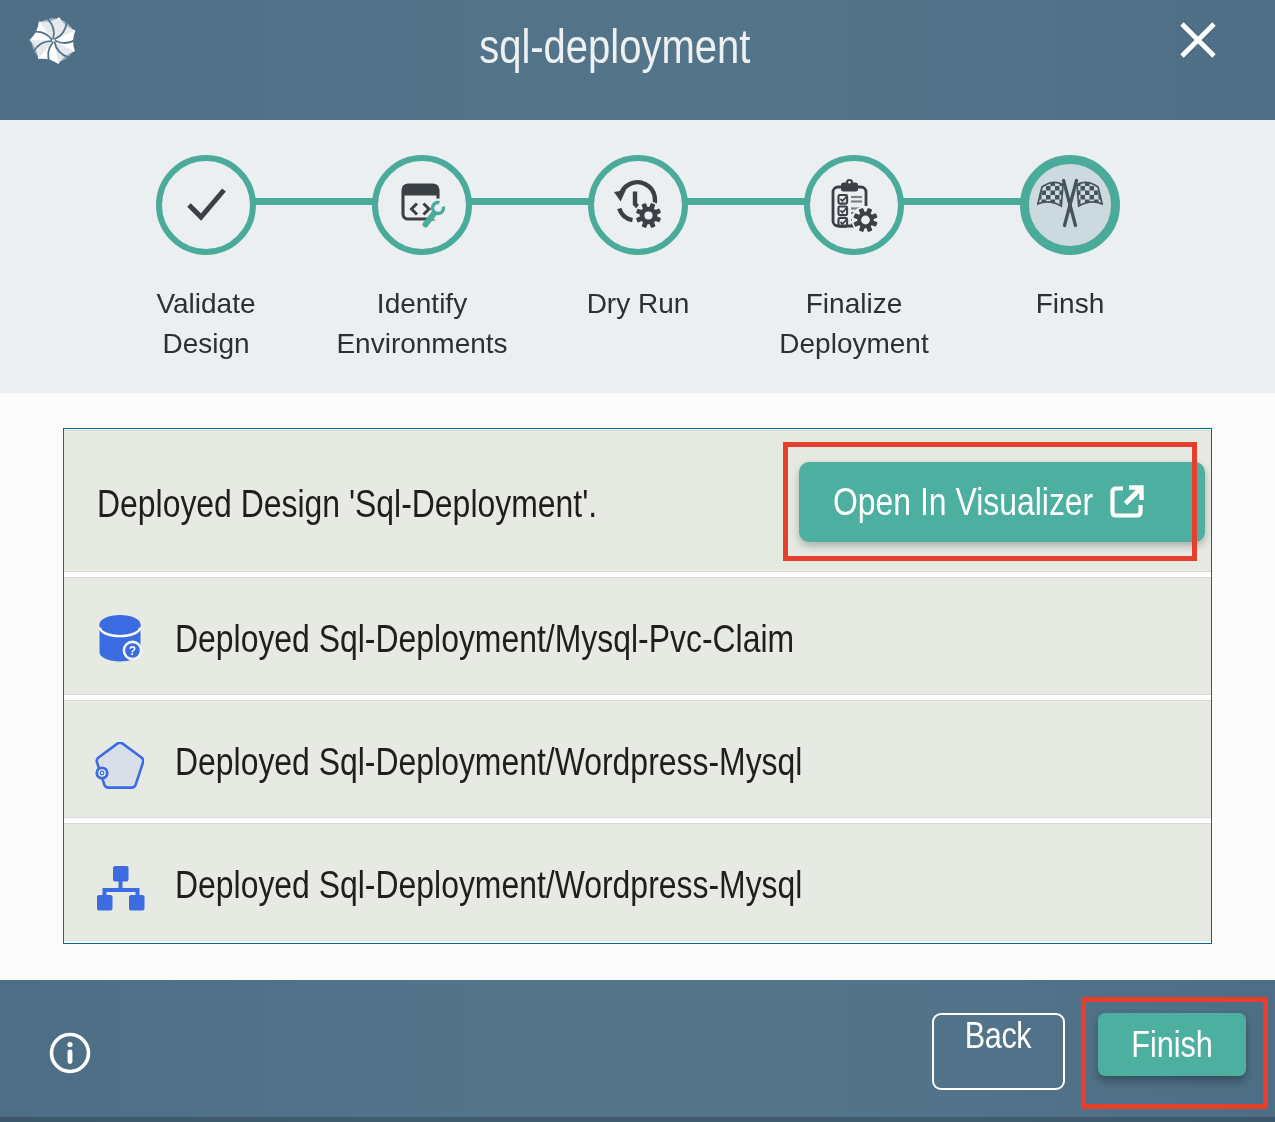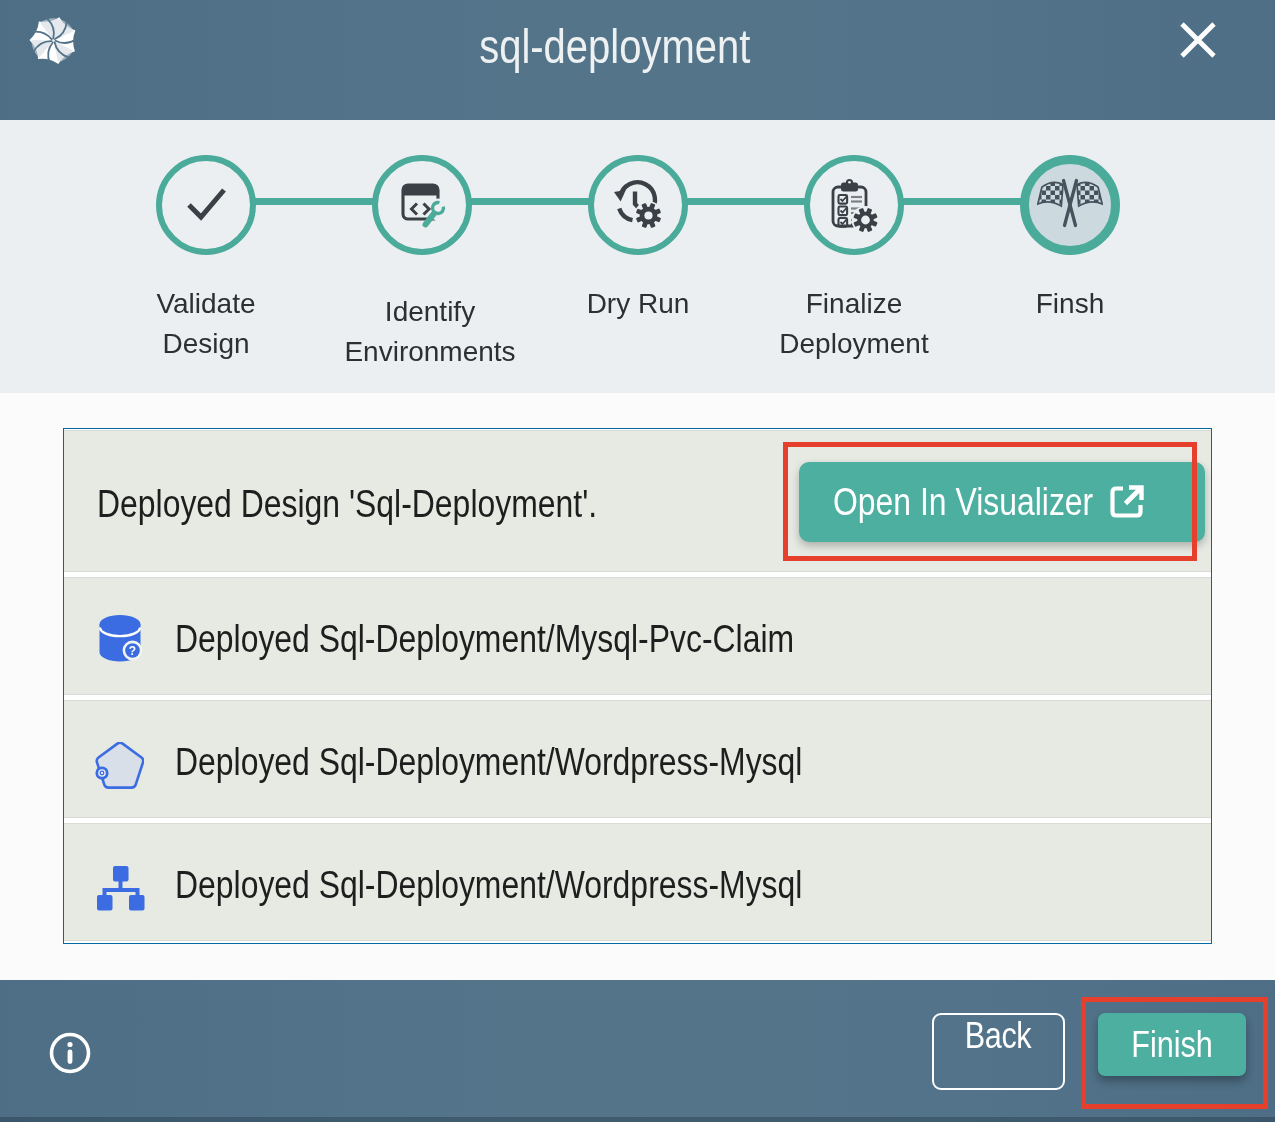--- a/index.html
+++ b/index.html
@@ -182,21 +182,21 @@
       <g stroke="#46525c" stroke-width="3.3" stroke-linecap="round">
         <path d="M26.5 3.5 L38.5 48.5"></path>
         <path d="M39.5 3.5 L27.5 48.5"></path>
       </g>
       <path d="M26 7.5 C 19 4 12 5 5 10 C 3.5 15 2.5 21 0.8 27 C 8 23.5 16.5 24.5 24.3 29 Z" fill="url(#chk)" stroke="#46525c" stroke-width="1.7"></path>
       <path d="M26 7.5 C 19 4 12 5 5 10 C 3.5 15 2.5 21 0.8 27 C 8 23.5 16.5 24.5 24.3 29 Z" fill="url(#chk)" stroke="#46525c" stroke-width="1.7" transform="translate(66,0) scale(-1,1)"></path>
     </svg>
   </div>
 
   <div class="steplabel" style="left:76px;">Validate<br>Design</div>
-  <div class="steplabel" style="left:300px;margin-top:8px;">Identify<br>Environments</div>
+  <div class="steplabel" style="left:292px;">Identify<br>Environments</div>
   <div class="steplabel" style="left:724px;">Finalize<br>Deployment</div>
   <div class="steplabel" style="left:508px;">Dry Run</div>
   <div class="steplabel" style="left:940px;">Finsh</div>
 </div>
 
 <div class="contentbg"></div>
 <div class="container">
   <div class="row" style="top:1px; height:142px;">
     <div class="rowtext" style="left:33px; top:52px;">Deployed Design 'Sql-Deployment'.</div>
   </div>

